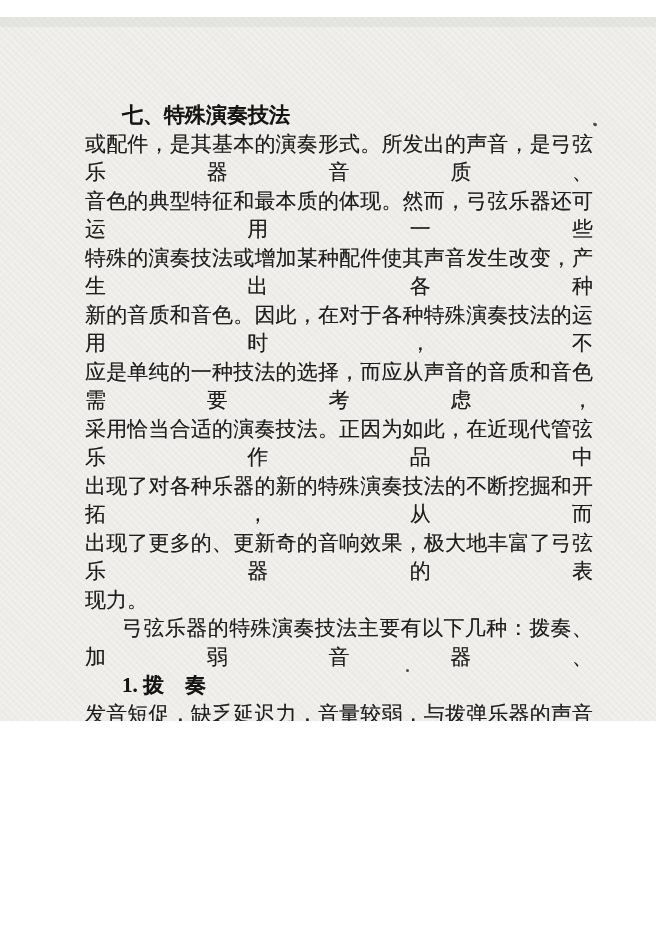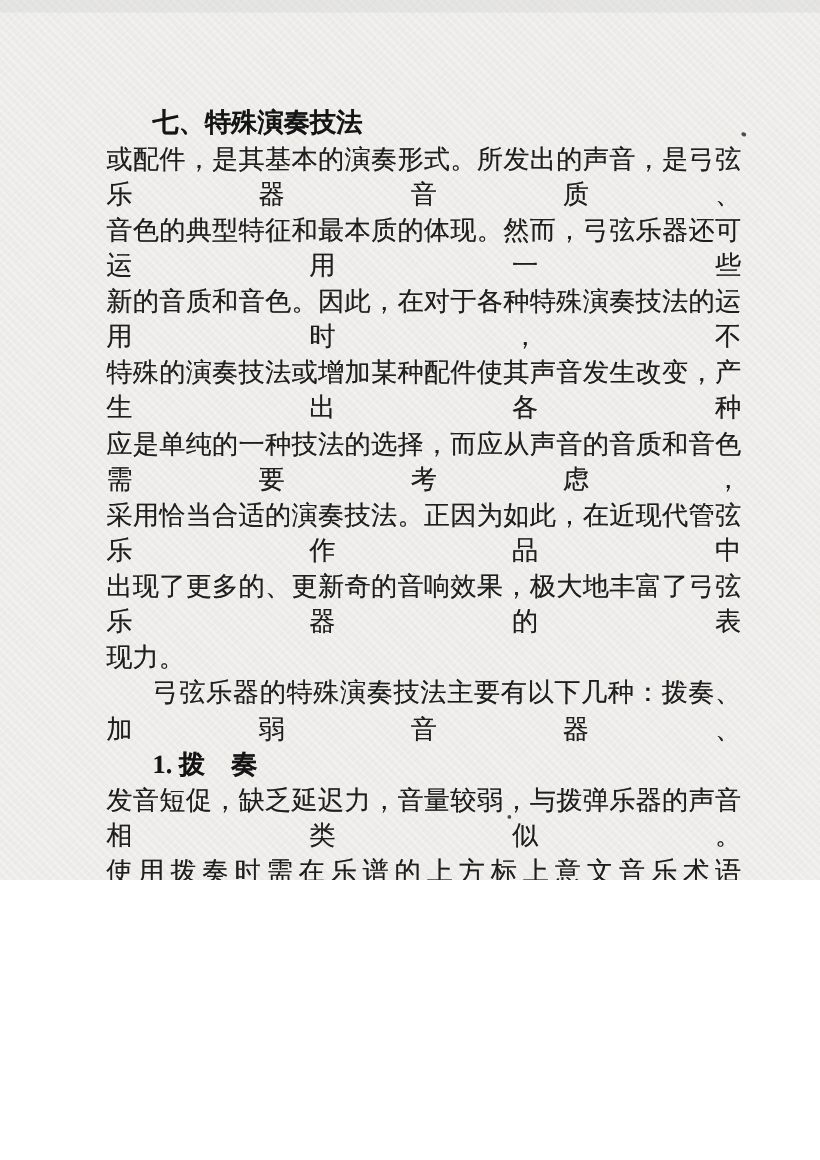--- a/index.html
+++ b/index.html
@@ -5,20 +5,21 @@
   html,body{margin:0;padding:0;}
   .page{
     position:relative;
     width:656px;height:704px;
     background-color:#edece9;
     background-image:
       repeating-linear-gradient(45deg, rgba(255,255,255,.25) 0 2px, rgba(0,0,0,0) 2px 5px),
       repeating-linear-gradient(-45deg, rgba(120,120,118,.03) 0 1px, rgba(0,0,0,0) 1px 4px);
     overflow:hidden;
     font-family:"Liberation Serif", serif;
+    margin-top:17px;
   }
   .page-top-edge{
     position:absolute;left:0;top:0;width:656px;height:10px;
     background:rgba(200,200,198,.25);
   }
   .textblock{
     position:absolute;left:85px;top:84px;width:508px;
     font-size:21px;line-height:28.5px;color:#1e1e1e;
     text-shadow:0 0 .5px rgba(30,30,30,.55);
   }
@@ -51,24 +52,25 @@
 </head>
 <body>
 
 <div class="page">
   <div class="page-top-edge"></div>
 
   <div class="textblock">
       <div class="line indent h">七、特殊演奏技法</div>
       <div class="line just">或配件，是其基本的演奏形式。所发出的声音，是弓弦乐器音质、</div>
       <div class="line just">音色的典型特征和最本质的体现。然而，弓弦乐器还可运用一些</div>
+      <div class="line just">特殊的演奏技法或增加某种配件使其声音发生改变，产生出各种</div>
       <div class="line just">新的音质和音色。因此，在对于各种特殊演奏技法的运用时，不</div>
-      <div class="line just">特殊的演奏技法或增加某种配件使其声音发生改变，产生出各种</div>
       <div class="line just">应是单纯的一种技法的选择，而应从声音的音质和音色需要考虑，</div>
       <div class="line just">采用恰当合适的演奏技法。正因为如此，在近现代管弦乐作品中</div>
+      <div class="line just">出现了对各种乐器的新的特殊演奏技法的不断挖掘和开拓，从而</div>
       <div class="line just">出现了更多的、更新奇的音响效果，极大地丰富了弓弦乐器的表</div>
       <div class="line ">现力。</div>
       <div class="line indent just">弓弦乐器的特殊演奏技法主要有以下几种：拨奏、加弱音器、</div>
       <div class="line indent h">1. 拨　奏</div>
       <div class="line just">发音短促，缺乏延迟力，音量较弱，与拨弹乐器的声音相类似。</div>
       <div class="line just"><span>使用拨奏时需在乐谱的上方标上意文音乐术语 </span><span class="seg-it">Pizzicato</span><span>，简写为</span></div>
     </div>
 
   <div class="speck speck-1"></div>
   <div class="speck speck-2"></div>

